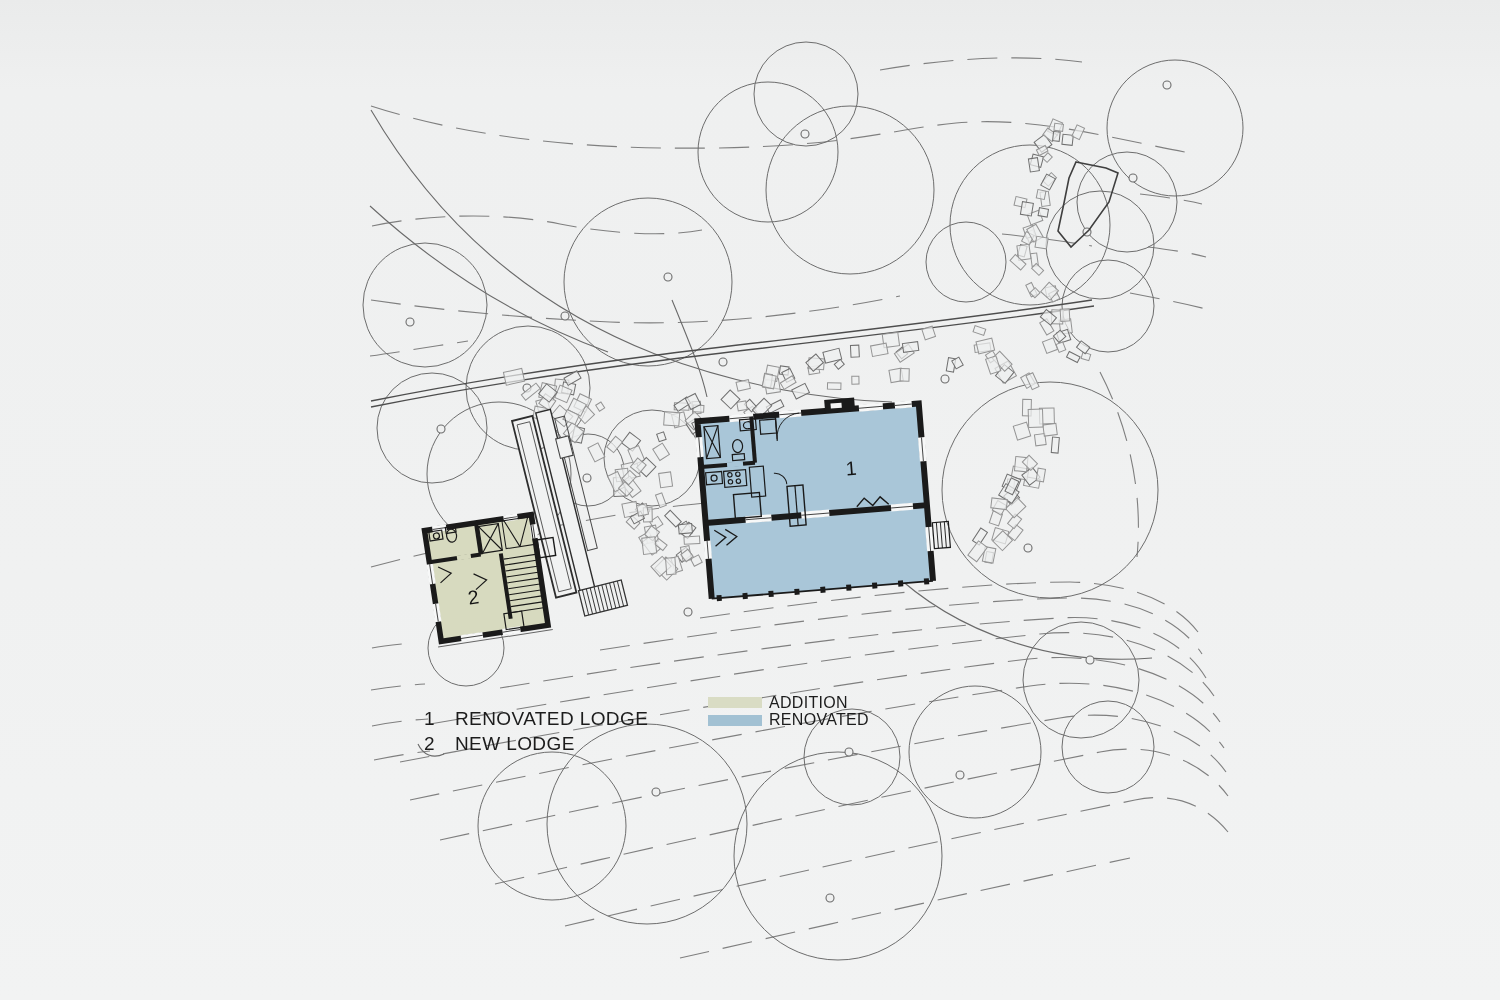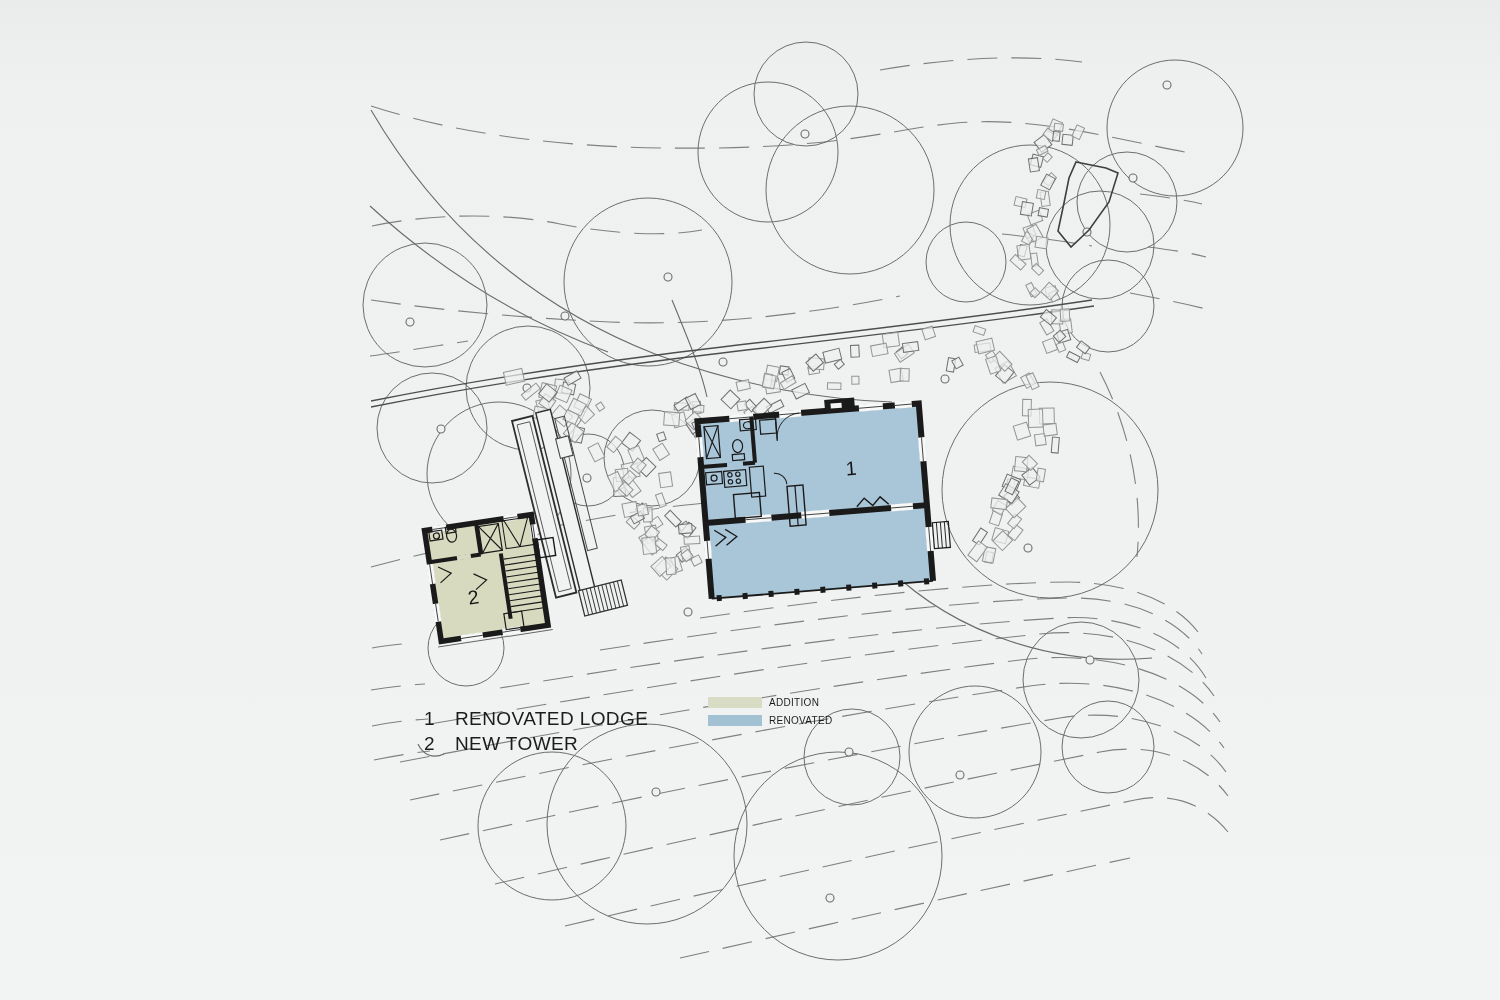--- a/index.html
+++ b/index.html
@@ -16,21 +16,21 @@
   
   .legend-keys{
     position:absolute;left:424px;top:689px;
     color:#1c1c1c;font-size:19px;line-height:25px;letter-spacing:0.4px;margin-top:17px;
   }
   .lrow{white-space:nowrap;}
   .lnum{display:inline-block;width:31px;}
   .legend-swatches{position:absolute;left:708px;top:694px;color:#1c1c1c;}
   .srow{display:flex;align-items:center;height:17.5px;white-space:nowrap;}
   .sw{margin-right:7px;flex:0 0 auto;display:block;}
-  .slab{font-size:10px;letter-spacing:0.3px;}
+  .slab{font-size:16px;letter-spacing:0.3px;}
   text.bldg-label{font-family:"Liberation Sans",sans-serif;font-size:19.5px;fill:#141414;}
 </style>
 </head>
 <body>
 
 <div class="stage">
 
 <svg class="plan-svg" width="1500" height="1000" viewBox="0 0 1500 1000">
 
   <g id="layer-contours" fill="none" stroke="#7f7f7f" stroke-width="1.1" stroke-dasharray="30 14">
@@ -462,21 +462,21 @@
     <rect x="56" y="-28" width="16" height="18" fill="none" stroke="#1a1a1a" stroke-width="1.4"></rect>
     <text class="bldg-label" x="-21" y="26">2</text>
   </g>
 </svg>
 
 <div class="legend-keys">
   <div class="lrow">
     <span class="lnum">1</span><span class="llab">RENOVATED LODGE</span>
   </div>
   <div class="lrow">
-    <span class="lnum">2</span><span class="llab">NEW TOWER</span>
+    <span class="lnum">2</span><span class="llab">NEW LODGE</span>
   </div>
 </div>
 
 <div class="legend-swatches">
   <div class="srow">
     <svg class="sw" width="54" height="11">
       <rect width="54" height="11" fill="#d9dcc4"></rect>
     </svg>
     <span class="slab">ADDITION</span>
   </div>

